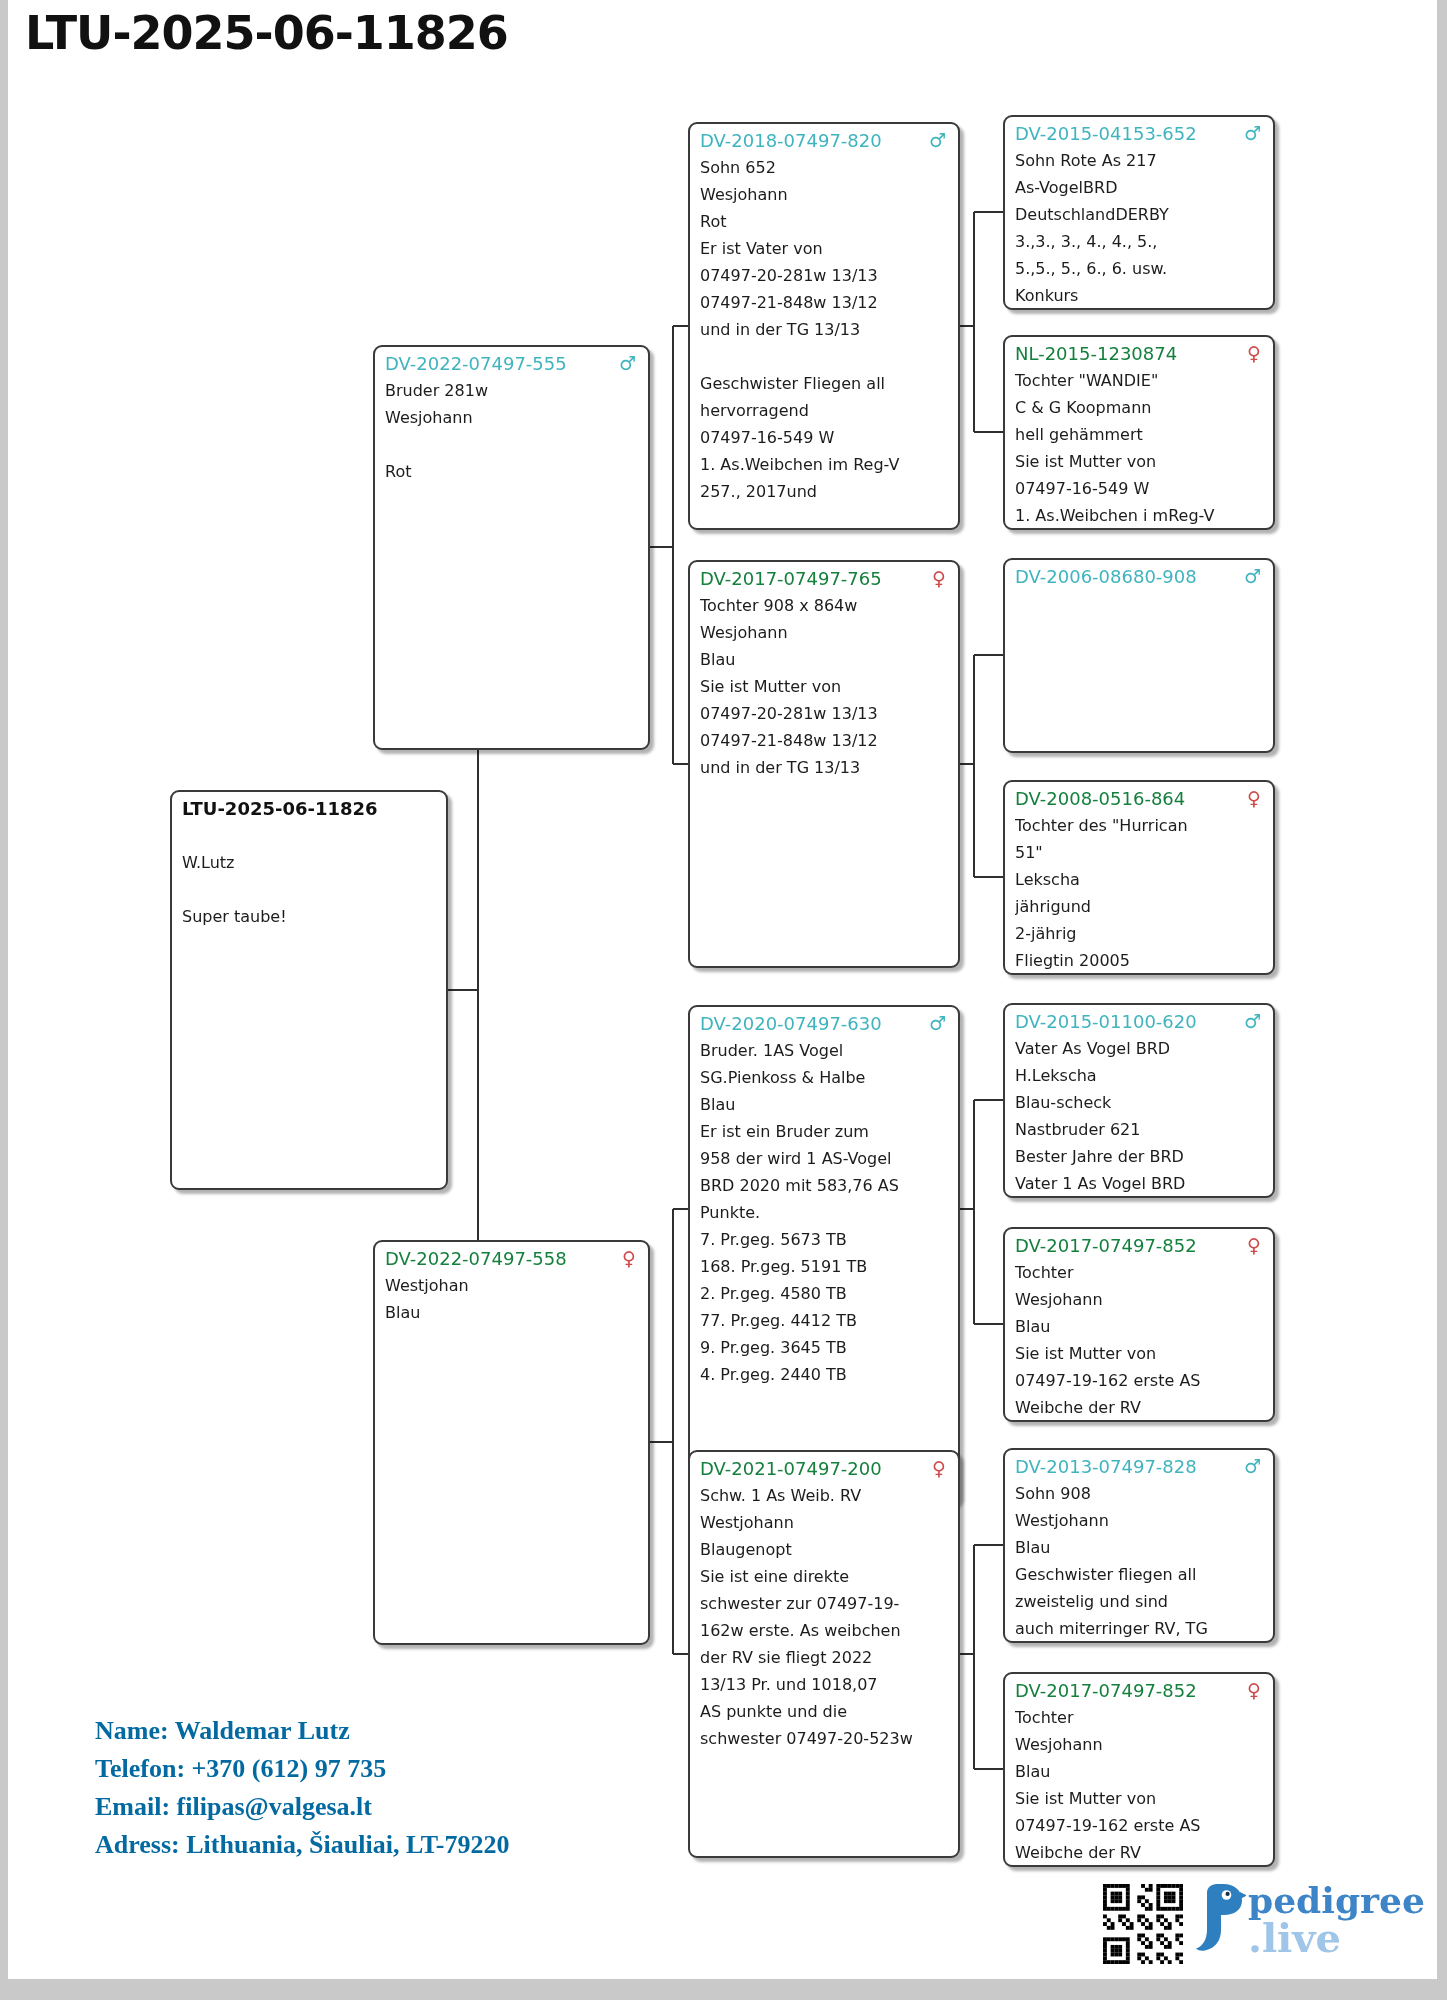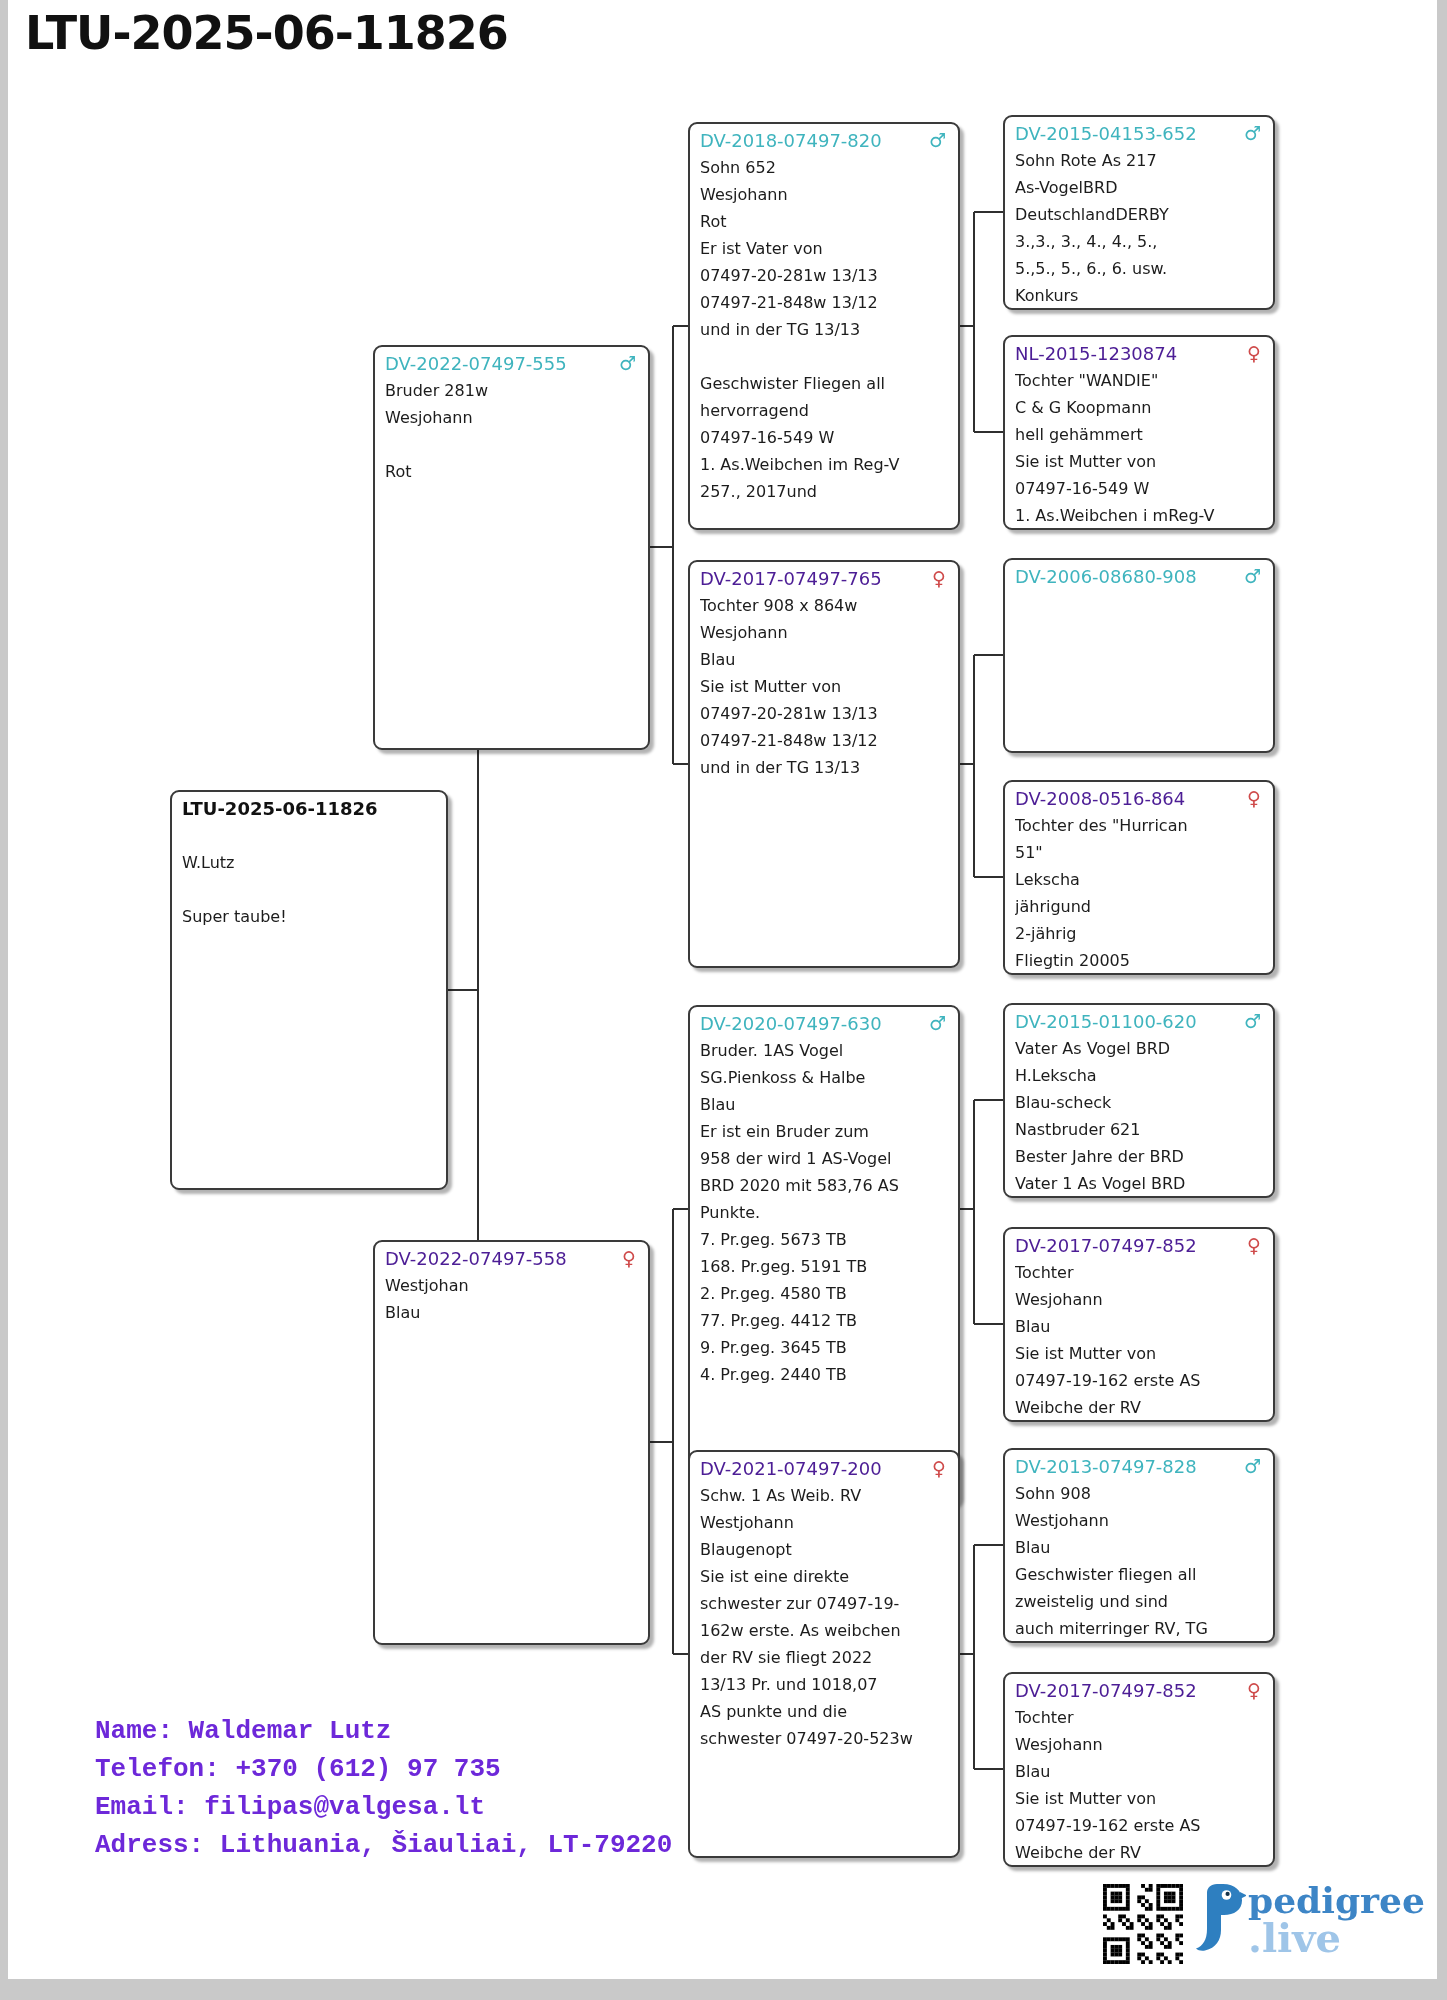--- a/index.html
+++ b/index.html
@@ -19,21 +19,21 @@
   .pbox{
     position:absolute;background:#fff;
     border:2px solid #3a3a3a;border-radius:9px;
     box-shadow:4px 4px 3px rgba(0,0,0,0.30);
     box-sizing:border-box;
     padding:3px 10px 4px 10px;
   }
   .pbox-head{position:relative;height:27px;line-height:27px;font-size:18px;white-space:nowrap;}
   .pbox .ring{display:inline-block;}
   .pbox.male .ring{color:#3fb4be;}
-  .pbox.female .ring{color:#4c1d95;text-align:right;}
+  .pbox.female .ring{color:#15803d;text-align:right;}
   .pbox.none .ring{color:#111;font-weight:bold;}
   .pbox .sex{position:absolute;right:2px;top:0;font-size:19px;}
   .pbox.male .sex{color:#3fb4be;}
   .pbox.female .sex{color:#cf4b4b;}
   .pbox-body{font-size:16px;line-height:27px;color:#1c1c1c;}
   .bline{white-space:nowrap;overflow:hidden;}
   
   .b0{left:170px;top:790px;width:278px;height:400px;}
   .b1{left:373px;top:345px;width:277px;height:405px;}
   .b2{left:373px;top:1240px;width:277px;height:405px;}
@@ -44,22 +44,22 @@
   .b7{left:1003px;top:115px;width:272px;height:195px;}
   .b8{left:1003px;top:335px;width:272px;height:195px;}
   .b9{left:1003px;top:558px;width:272px;height:195px;}
   .b10{left:1003px;top:780px;width:272px;height:195px;}
   .b11{left:1003px;top:1003px;width:272px;height:195px;}
   .b12{left:1003px;top:1227px;width:272px;height:195px;}
   .b13{left:1003px;top:1448px;width:272px;height:195px;}
   .b14{left:1003px;top:1672px;width:272px;height:195px;}
   .contact{
     position:absolute;left:95px;top:1712px;
-    font-family:Liberation Mono, monospace;font-weight:bold;
-    font-size:26px;line-height:38px;color:#6d28d9;
+    font-family:Liberation Serif, serif;font-weight:bold;
+    font-size:26px;line-height:38px;color:#0369a1;
   }
   .qr{position:absolute;left:1103px;top:1884px;width:80px;height:80px;}
   .logo{position:absolute;left:1194px;top:1878px;width:232px;height:84px;}
   .logo-p{position:absolute;left:0;top:2px;width:52px;height:74px;}
   .logo-word{
     position:absolute;left:54px;top:0px;width:172px;text-align:left;
     font-family:"DejaVu Serif",serif;font-weight:bold;
     font-size:36px;color:#3d85c6;line-height:44px;
   }
   .logo-tld{

